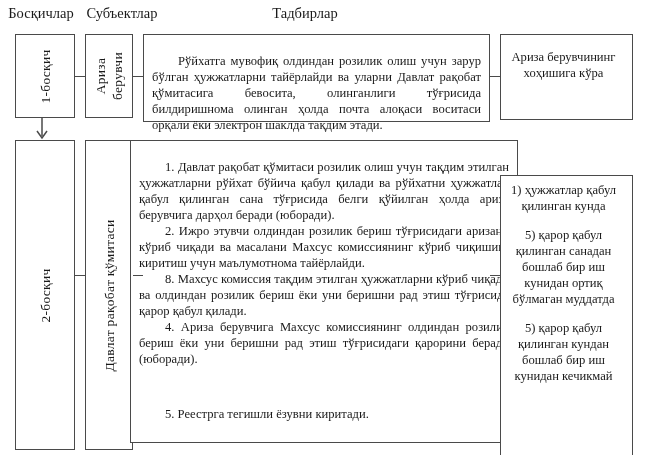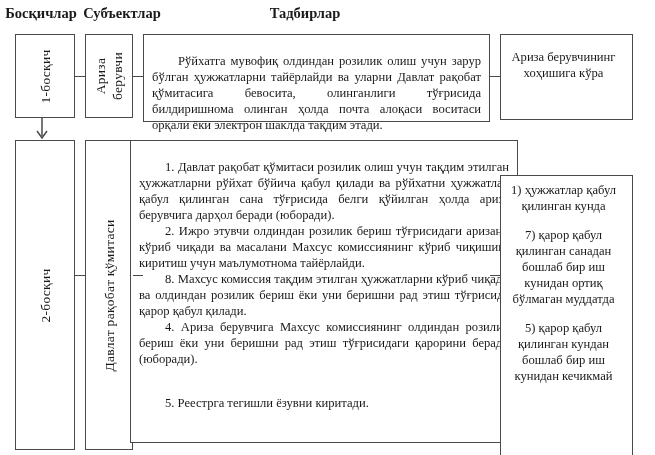--- a/index.html
+++ b/index.html
@@ -10,42 +10,42 @@
   #stage-canvas{
     position:relative;
     width:655px;height:455px;
     background:#ffffff;
     font-family:"Liberation Serif","DejaVu Serif",serif;
     color:var(--text);
     overflow:hidden;
   }
   .hdr{
     position:absolute;top:5px;
-    font-weight:bold;font-size:14.5px;
+    font-weight:normal;font-size:14.5px;
     text-align:center;white-space:nowrap;
   }
   .box{
     position:absolute;
     border:1.5px solid var(--border);
     background:#ffffff;
     box-sizing:border-box;
   }
   .rot-cell{display:flex;align-items:center;justify-content:center;}
   .rot{
     transform:rotate(-90deg);
     white-space:pre-line;
     text-align:center;
     font-size:13.5px;
     line-height:17px;
     letter-spacing:.3px;
   }
   .rot.nowrap{white-space:nowrap;}
   .act{padding:18px 8px 4px 8px;font-size:12.6px;line-height:16px;}
   .act p{margin:0;text-indent:26px;text-align:justify;}
-  .act p.gap{margin-top:28px;}
+  .act p.gap{margin-top:39px;}
   .dl{padding:6px 6px 2px 0;font-size:12.6px;line-height:16px;text-align:center;}
   .dl p{margin:0 0 13px 0;}
   .dl-first{padding-top:14px;}
   .conn{
     position:absolute;height:0;
     border-top:1.5px solid var(--border);
   }
   .arrow-svg{position:absolute;overflow:visible;}
 </style>
 </head>
@@ -94,21 +94,21 @@
   <div class="box act" style="left:130px;top:140px;width:388px;height:303px;">
     <p>1. Давлат рақобат қўмитаси розилик олиш учун тақдим этилган ҳужжатларни рўйхат бўйича қабул қилади ва рўйхатни ҳужжатлар қабул қилинган сана тўғрисида белги қўйилган ҳолда ариза берувчига дарҳол беради (юборади).</p>
     <p>2. Ижро этувчи олдиндан розилик бериш тўғрисидаги аризани кўриб чиқади ва масалани Махсус комиссиянинг кўриб чиқишига киритиш учун маълумотнома тайёрлайди.</p>
     <p>8. Махсус комиссия тақдим этилган ҳужжатларни кўриб чиқади ва олдиндан розилик бериш ёки уни беришни рад этиш тўғрисида қарор қабул қилади.</p>
     <p>4. Ариза берувчига Махсус комиссиянинг олдиндан розилик бериш ёки уни беришни рад этиш тўғрисидаги қарорини беради (юборади).</p>
     <p class="gap">5. Реестрга тегишли ёзувни киритади.</p>
   </div>
 
   <div class="box dl" style="left:500px;top:140px;width:133px;height:303px;margin-top:35px;">
     <p>1) ҳужжатлар қабул қилинган кунда</p>
-    <p>7) қарор қабул қилинган санадан бошлаб бир иш кунидан ортиқ бўлмаган муддатда</p>
+    <p>5) қарор қабул қилинган санадан бошлаб бир иш кунидан ортиқ бўлмаган муддатда</p>
     <p>5) қарор қабул қилинган кундан бошлаб бир иш кунидан кечикмай</p>
   </div>
 
   <div class="conn" style="left:75px;top:275px;width:10px;"></div>
   <div class="conn" style="left:133px;top:275px;width:10px;"></div>
   <div class="conn" style="left:490px;top:275px;width:10px;"></div>
 
 </div>
 
 </body></html>

